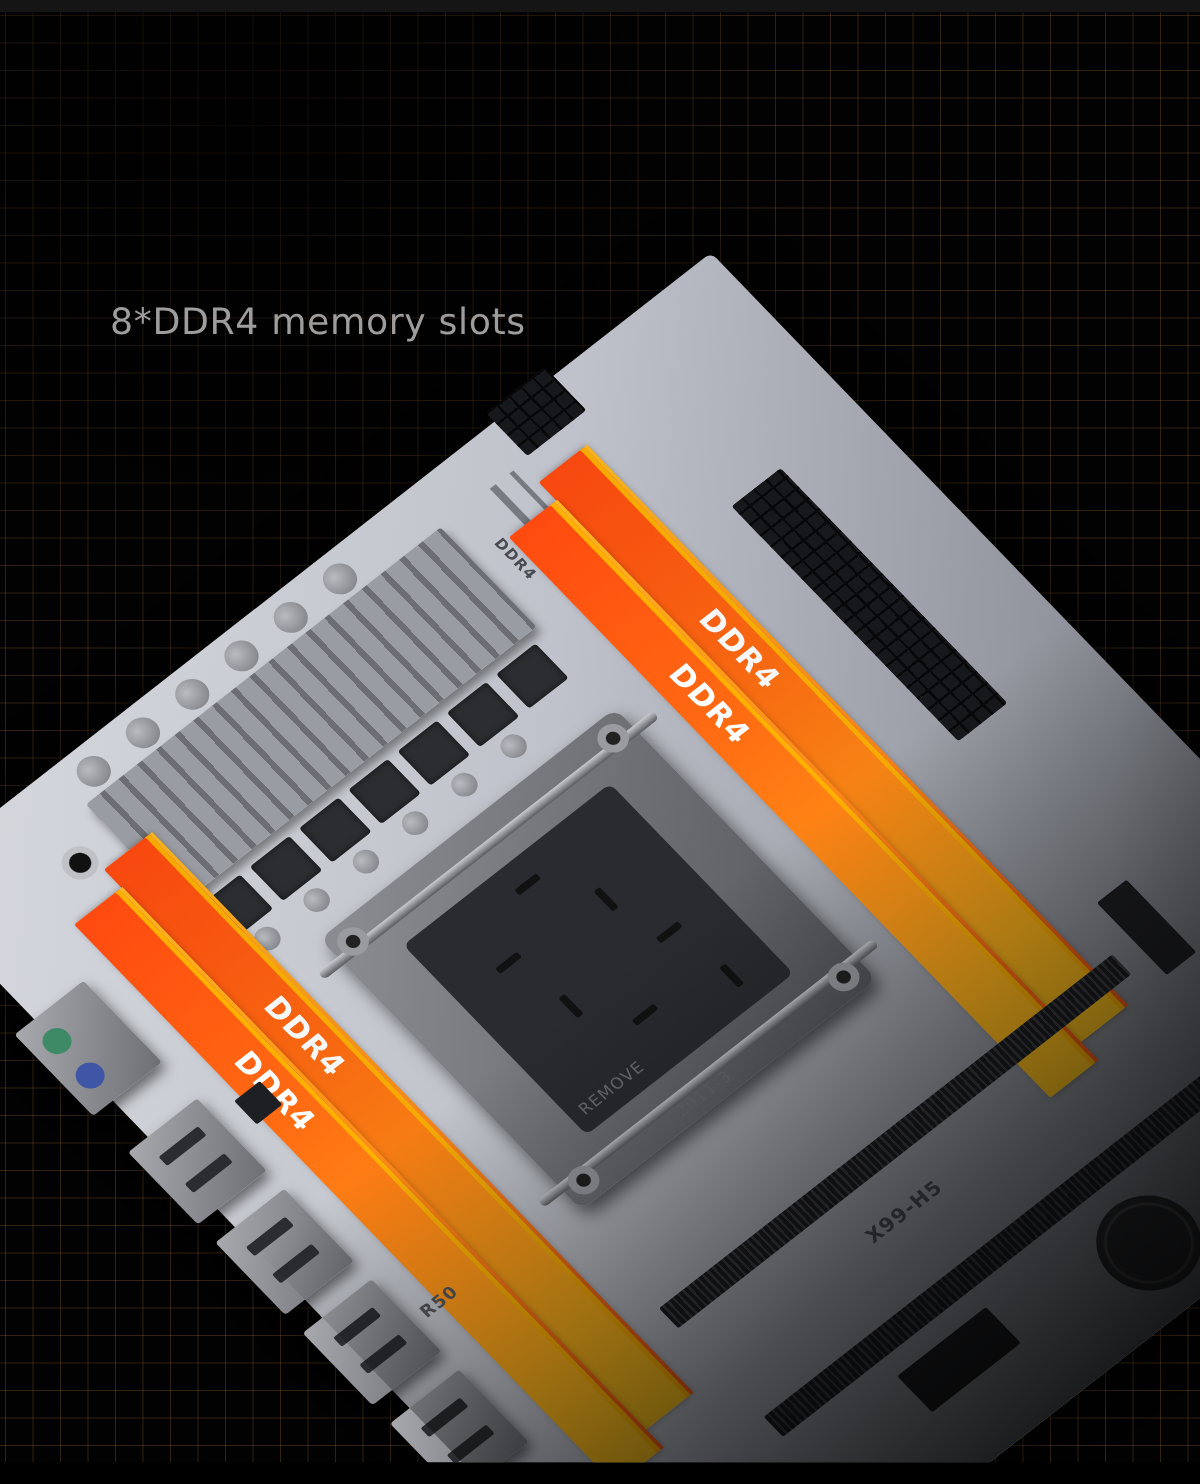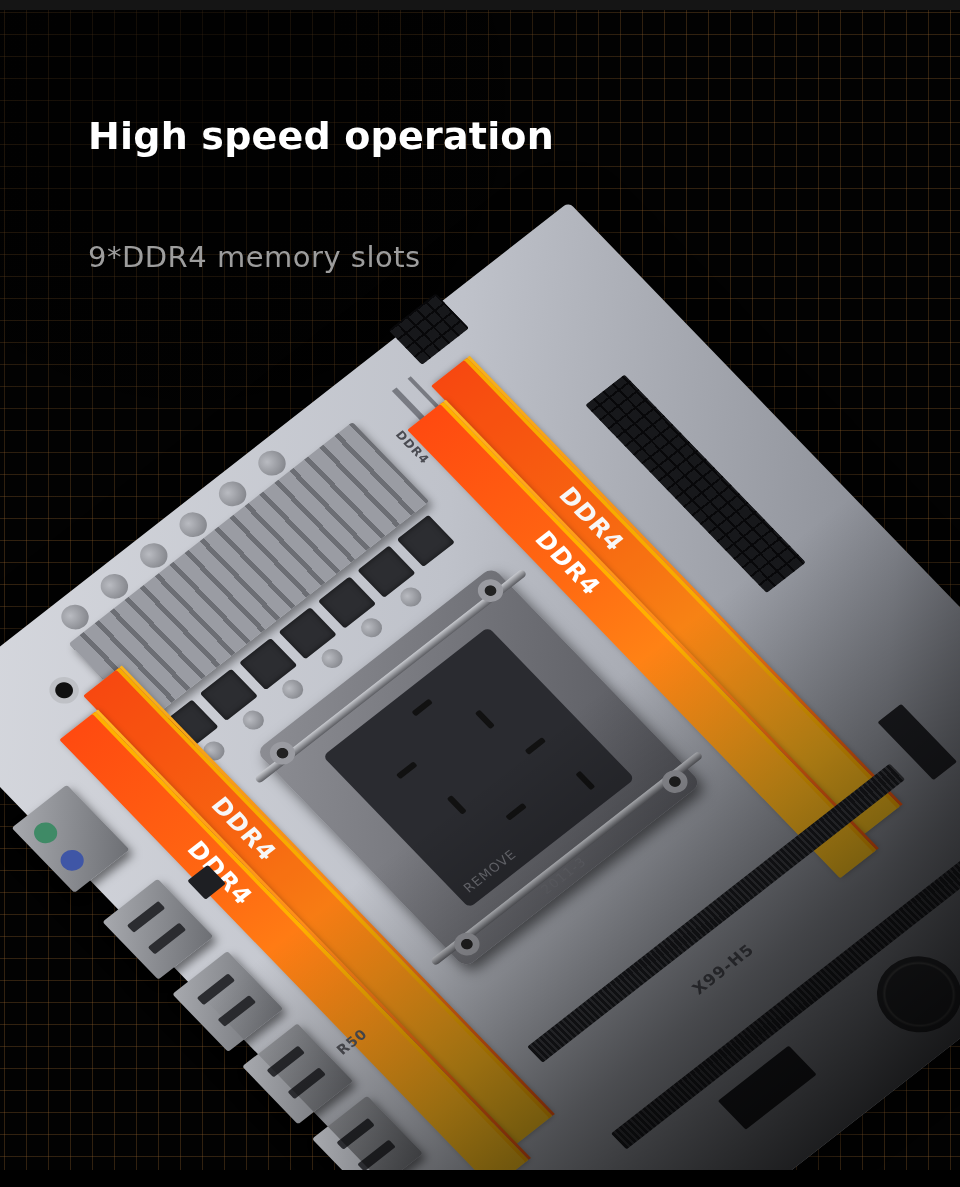--- a/index.html
+++ b/index.html
@@ -205,17 +205,16 @@
     <div class="chip" style="left:300px; top:800px; width:90px; height:40px;"></div>
     <div class="chip" style="left:680px; top:600px; width:30px; height:80px;"></div>
     <div class="battery" style="left:480px; top:800px;"></div>
     <div class="hole" style="left:100px; top:60px;"></div>
 
     <div class="board-shade"></div>
   </div>
 </div>
 
 <div class="headline">
-  <div>High speed operation</div>
 </div>
-<div class="subline">9*DDR4 memory slots</div>
+<div class="subline">8*DDR4 memory slots</div>
 
 <div class="bottom-band"></div>
 
 </body></html>

